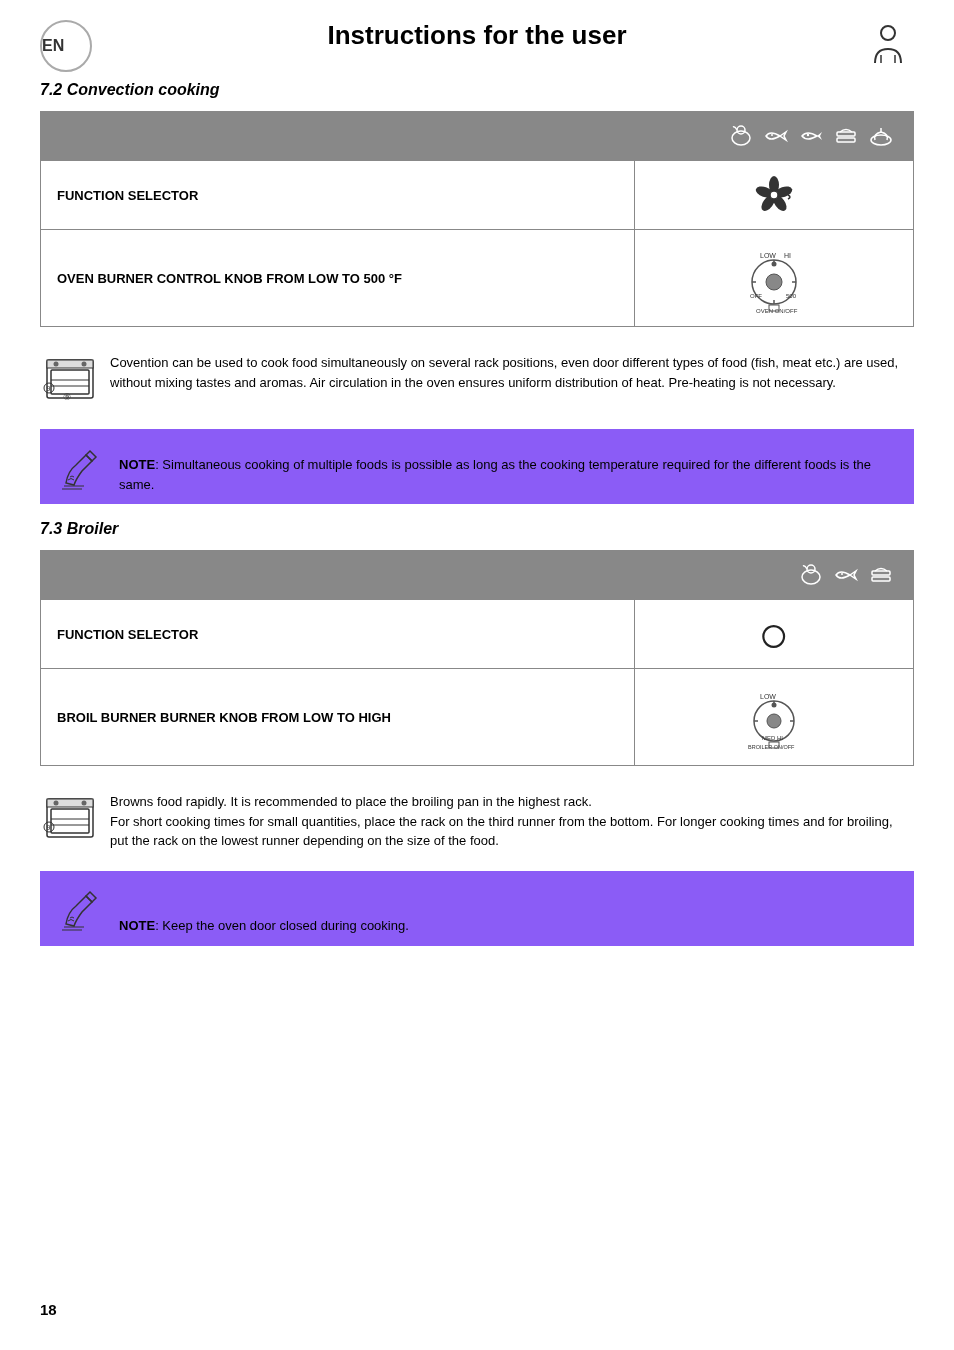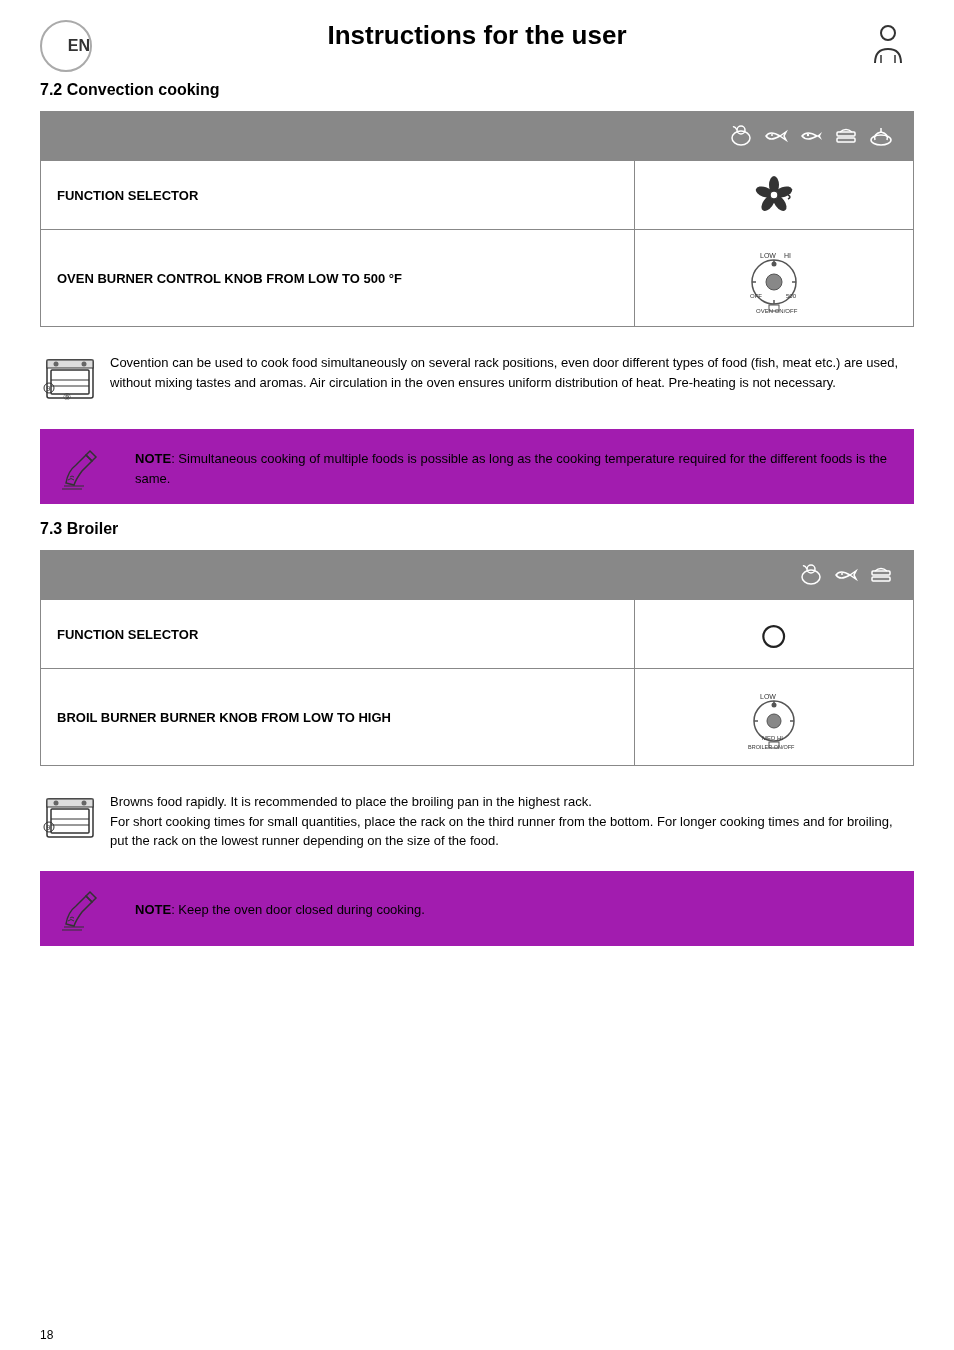--- a/index.html
+++ b/index.html
@@ -32,21 +32,21 @@
     .header-en {
       position: absolute;
       left: 0;
       top: 0;
       width: 52px;
       height: 52px;
       border: 2px solid #aaa;
       border-radius: 50%;
       display: flex;
       align-items: center;
-      justify-content: flex-end;
+      justify-content: flex-start;
       font-weight: bold;
       font-size: 16px;
       color: #333;
     }
     .header-title {
       font-size: 26px;
       font-weight: bold;
       text-align: center;
     }
     .header-logo {
@@ -59,20 +59,21 @@
       align-items: center;
       justify-content: center;
     }
     .header-logo svg {
       width: 46px;
       height: 46px;
     }
 
     
     .section-heading {
+      font-style: italic;
       font-weight: bold;
       font-size: 16px;
       margin-bottom: 12px;
       margin-top: 10px;
     }
 
     
     .cooking-table {
       width: 100%;
       border-collapse: collapse;
@@ -129,23 +130,23 @@
     }
     .info-text {
       font-size: 13px;
       line-height: 1.5;
       padding-top: 4px;
     }
 
     
     .note-box {
       display: flex;
-      align-items: center;
-      gap: 26px;
-      background: #a21caf;
+      align-items: flex-end;
+      gap: 10px;
+      background: #8b5cf6;
       padding: 10px 14px;
       margin-bottom: 16px;
     }
     .note-icon {
       flex-shrink: 0;
       width: 55px;
       height: 55px;
       display: flex;
       align-items: center;
       justify-content: center;
@@ -155,23 +156,24 @@
       line-height: 1.5;
       padding-top: 4px;
     }
     .note-text strong {
       font-weight: bold;
     }
 
     
     .page-number {
       position: absolute;
-      bottom: 8px;
+      bottom: 32px;
       left: 40px;
-      font-size: 12px;
+      font-size: 15px;
+      font-weight: bold;
     }
 
     
     .broiler-o {
       font-size: 52px;
       font-weight: 300;
       line-height: 1;
       color: #222;
     }
 

